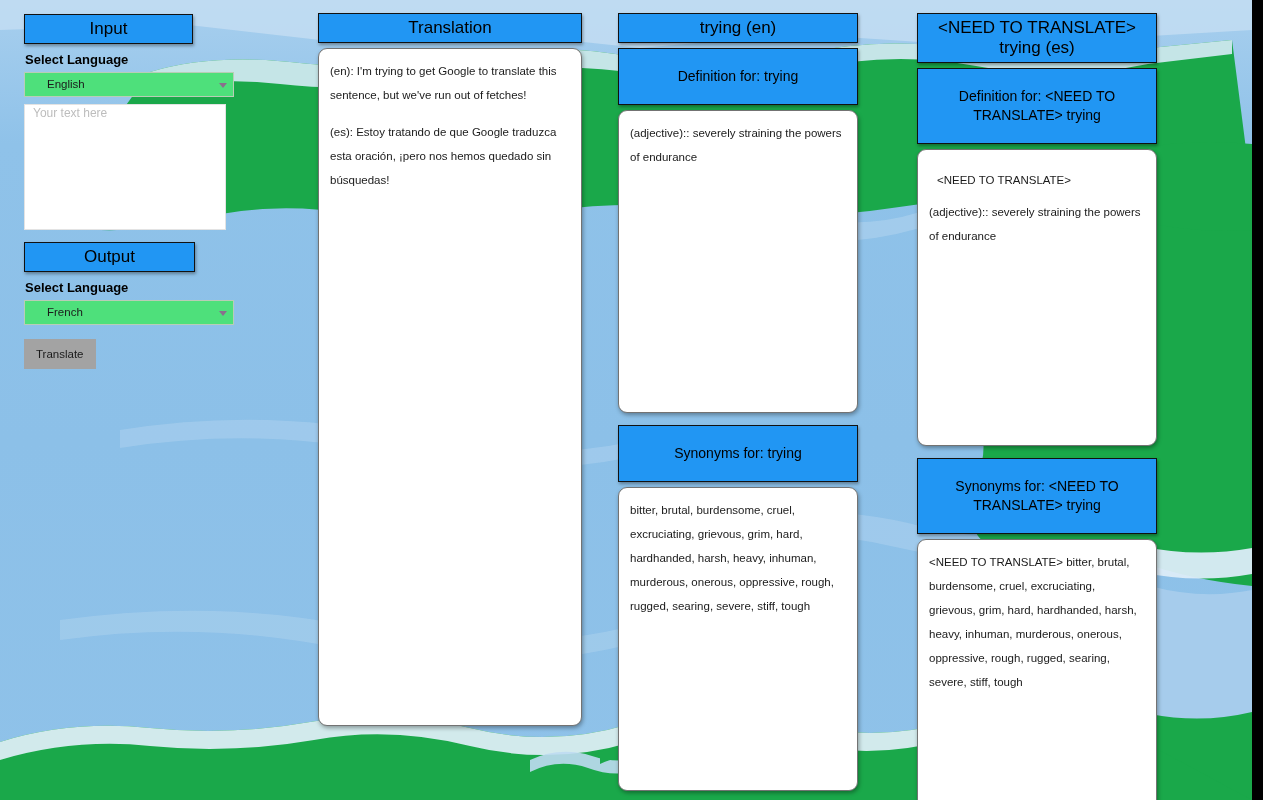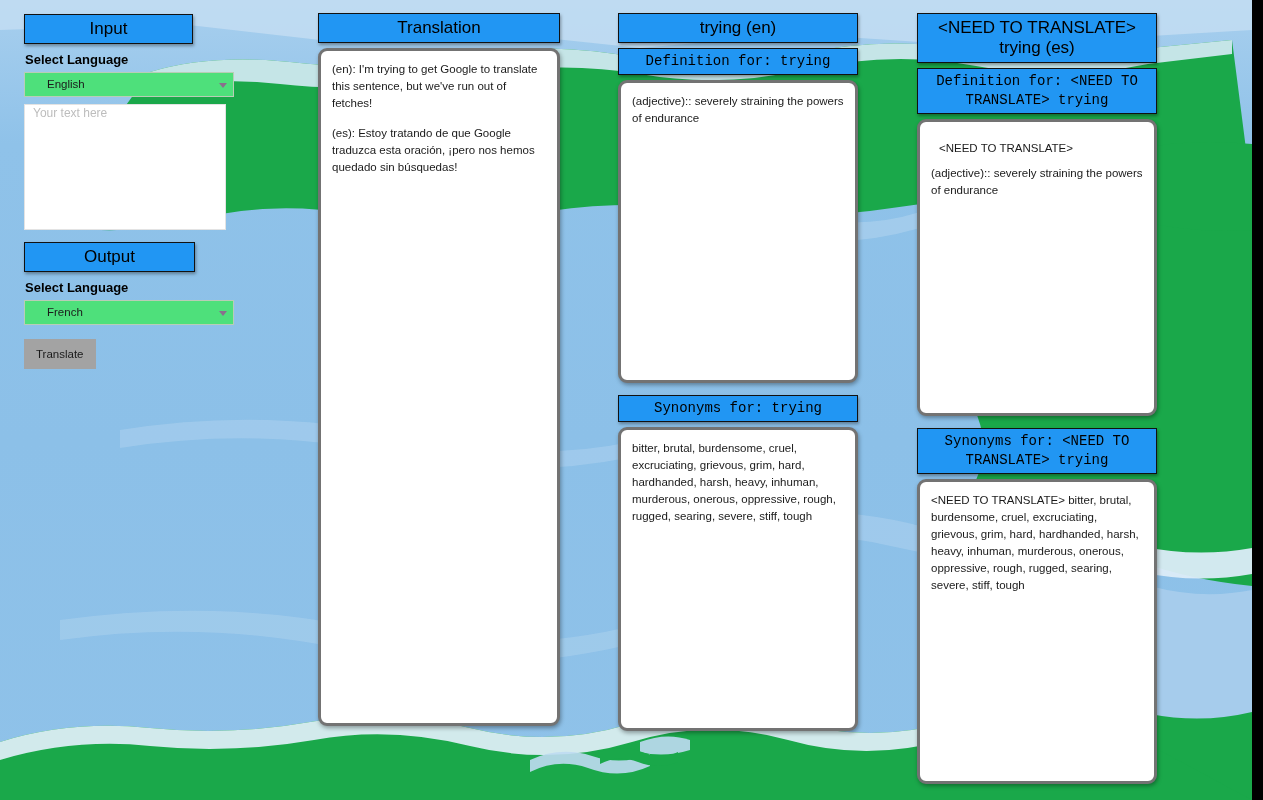--- a/index.html
+++ b/index.html
@@ -23,52 +23,52 @@
     left: 0; top: 0;
     width: 1252px; height: 800px;
     background: #89bde8;
     overflow: hidden;
   }
   #map svg { display: block; width: 1252px; height: 800px; }
 
   
   .col { position: absolute; top: 0; }
   #col-input      { left: 24px;  width: 250px; }
-  #col-translation{ left: 318px; width: 242px; }
+  #col-translation{ left: 318px; width: 264px; }
   #col-en         { left: 618px; width: 240px; }
   #col-es         { left: 917px; width: 240px; }
 
   
   .pill {
     display: block;
     width: 100%;
     background: #2196f3;
     border: 1px solid #111;
     border-radius: 0;
     color: #000;
     text-align: center;
     font-family: "Liberation Sans", sans-serif;
     font-size: 17px;
     line-height: 20px;
     padding: 4px 6px;
     box-shadow: 1px 2px 3px rgba(0,0,0,.35);
     cursor: pointer;
     user-select: none;
   }
-  .pill.sub { font-size: 14px; line-height: 19px; padding: 3px 6px; font-family: Liberation Mono, monospace; }
+  .pill.sub { font-size: 14px; line-height: 19px; padding: 18px 6px; }
 
   
   .panel {
     background: #fff;
-    border: 3px solid #737373;
+    border: 1px solid #737373;
     border-radius: 9px;
     box-shadow: 1px 2px 4px rgba(0,0,0,.35);
     padding: 10px 11px;
     font-size: 11.5px;
-    line-height: 17px;
+    line-height: 24px;
     color: #1a1a1a;
     overflow: hidden;
     word-wrap: break-word;
   }
   .panel p { margin: 0; }
   .panel p + p { margin-top: 13px; }
 
   
   .field-label {
     font-size: 13px;

